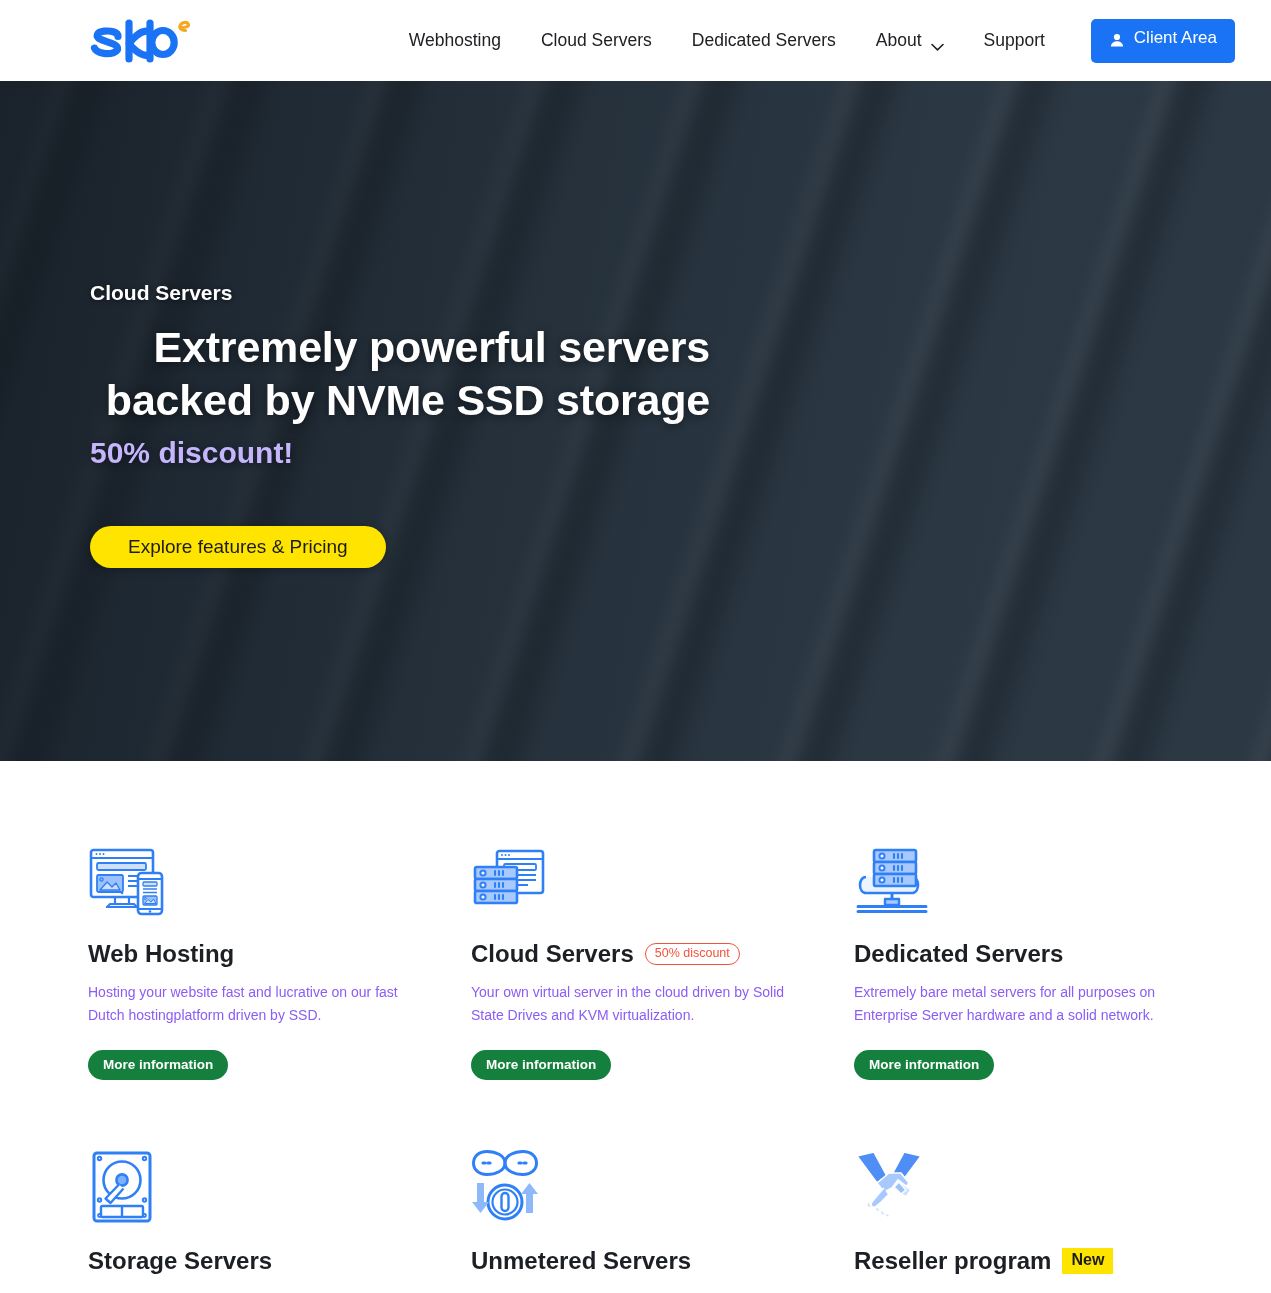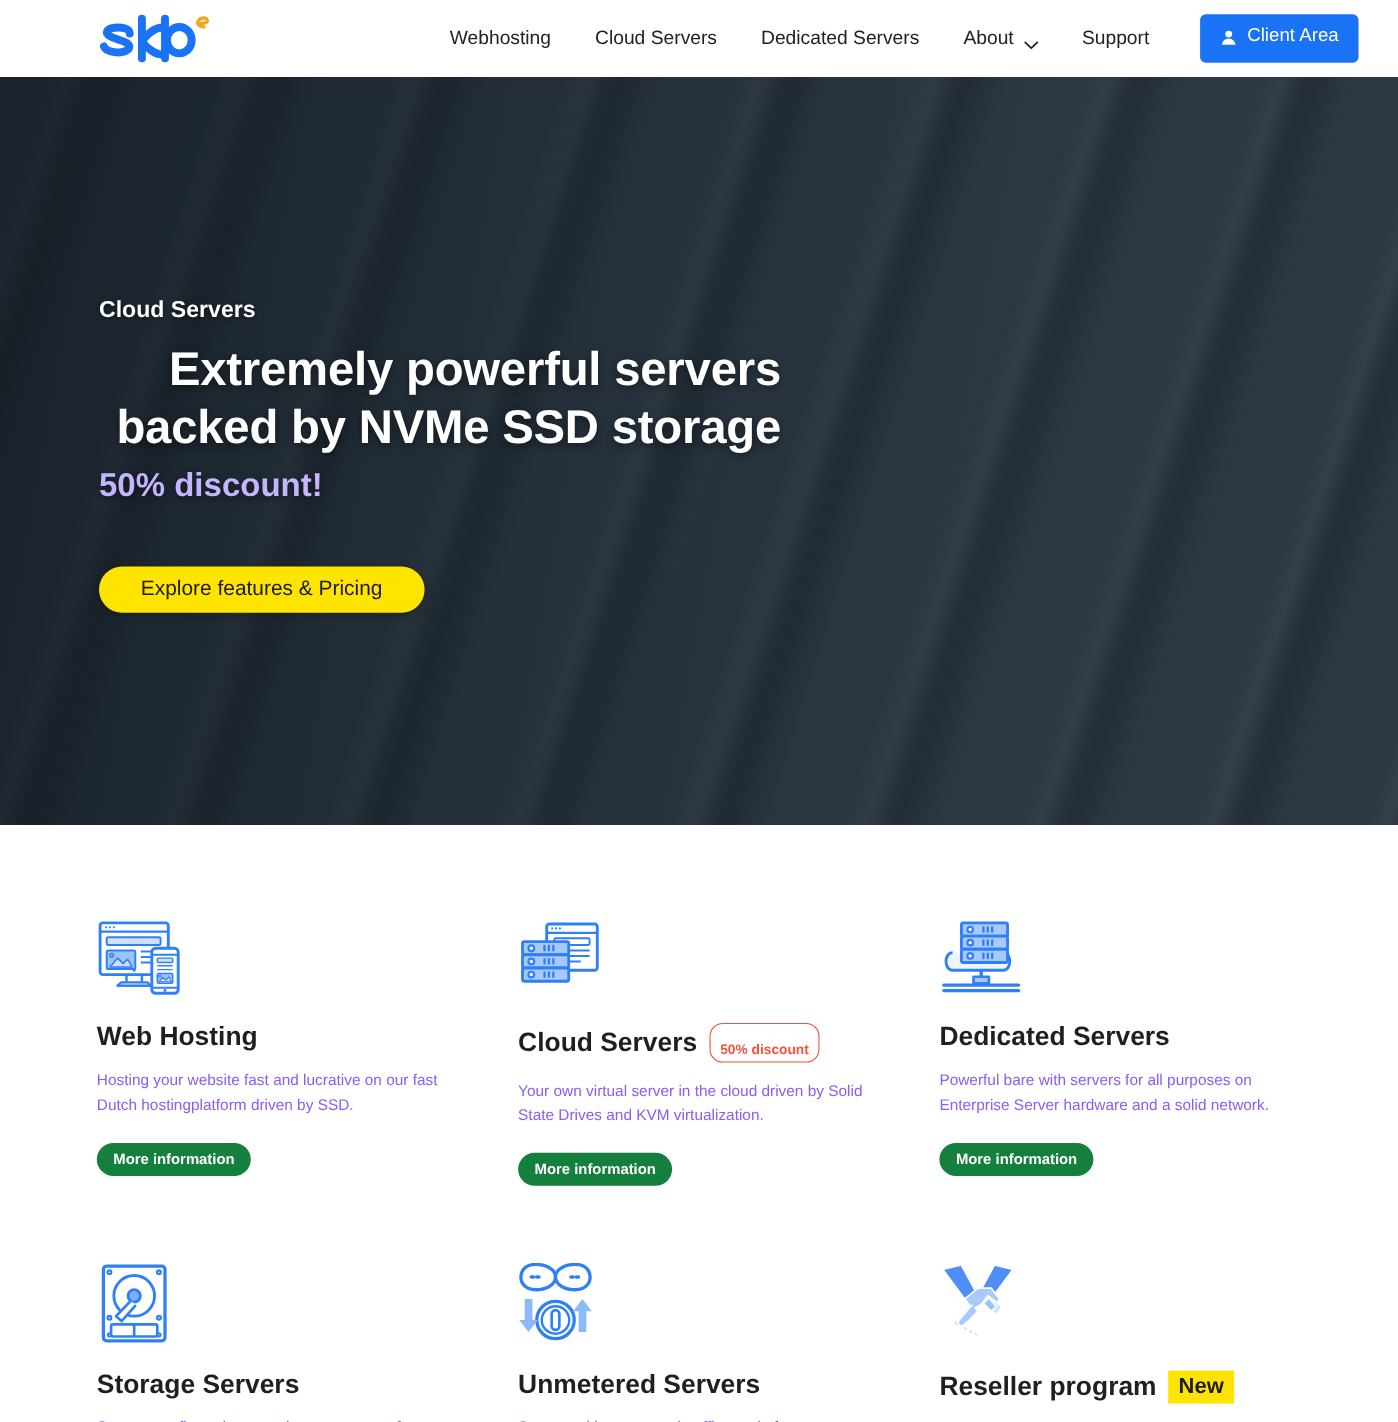--- a/index.html
+++ b/index.html
@@ -8,21 +8,21 @@
   body {
     width:1271px; height:1293px;
     font-family:"Liberation Sans", sans-serif;
     background:#ffffff;
     color:#202124;
     overflow:hidden;
   }
 
   
   .header {
-    height:70px;
+    height:81px;
     background:#ffffff;
     display:flex;
     align-items:center;
     padding:0 36px 0 88px;
     position:relative;
     z-index:5;
   }
   .logo { width:108px; height:46px; flex:0 0 auto; }
   .nav {
     display:flex;
@@ -190,29 +190,29 @@
     color:#1c1f23;
     margin:0;
     line-height:1.1;
     white-space:nowrap;
   }
   .badge-discount {
     border:1.5px solid #f4523b;
     color:#f4523b;
     border-radius:12px;
     font-size:12.5px;
-    font-weight:bold;
-    padding:17px 9px 4px 9px;
+    font-weight:normal;
+    padding:3px 9px 4px 9px;
     line-height:1;
     white-space:nowrap;
   }
   .badge-new {
     background:#ffe400;
     color:#1c1c1c;
-    font-size:20px;
+    font-size:16px;
     font-weight:bold;
     padding:3px 9px 4px 9px;
     line-height:1.15;
     white-space:nowrap;
   }
   .card-desc {
     font-size:14px;
     color:#8b5cf6;
     line-height:1.62;
     margin:0;
@@ -381,21 +381,21 @@
             <path d="M40 31 L40 35 M44 31 L44 35 M48 31 L48 35" stroke-width="2.1" stroke-linecap="round"></path>
             <path d="M38 46 L38 52" stroke-width="3"></path>
             <path d="M31 52 H45 L45 58 H31 Z" fill="#a8c9fc" stroke-width="2.4"></path>
             <path d="M4 59.5 H72 M4 64.5 H72" stroke-width="3" stroke-linecap="round"></path>
           </g>
         </svg>
       </div>
       <div class="card-head">
         <h3 class="card-title">Dedicated Servers</h3>
       </div>
-      <p class="card-desc">Powerful bare with servers for all purposes on Enterprise Server hardware and a solid network.</p>
+      <p class="card-desc">Extremely bare metal servers for all purposes on Enterprise Server hardware and a solid network.</p>
       <button class="more-btn">More information</button>
     </div>
 
     <div class="card row2">
       <div class="card-icon">
         <svg viewBox="0 0 92 76" width="92" height="76">
           <g fill="none" stroke="#2f80f7" stroke-width="3" stroke-linejoin="round">
             <rect x="6" y="3" width="56" height="68" rx="3" fill="#ffffff"></rect>
             <circle cx="34" cy="30" r="18.5" stroke-width="2.6"></circle>
             <circle cx="34" cy="30" r="5.6" fill="#7db0fb" stroke-width="2.6"></circle>

